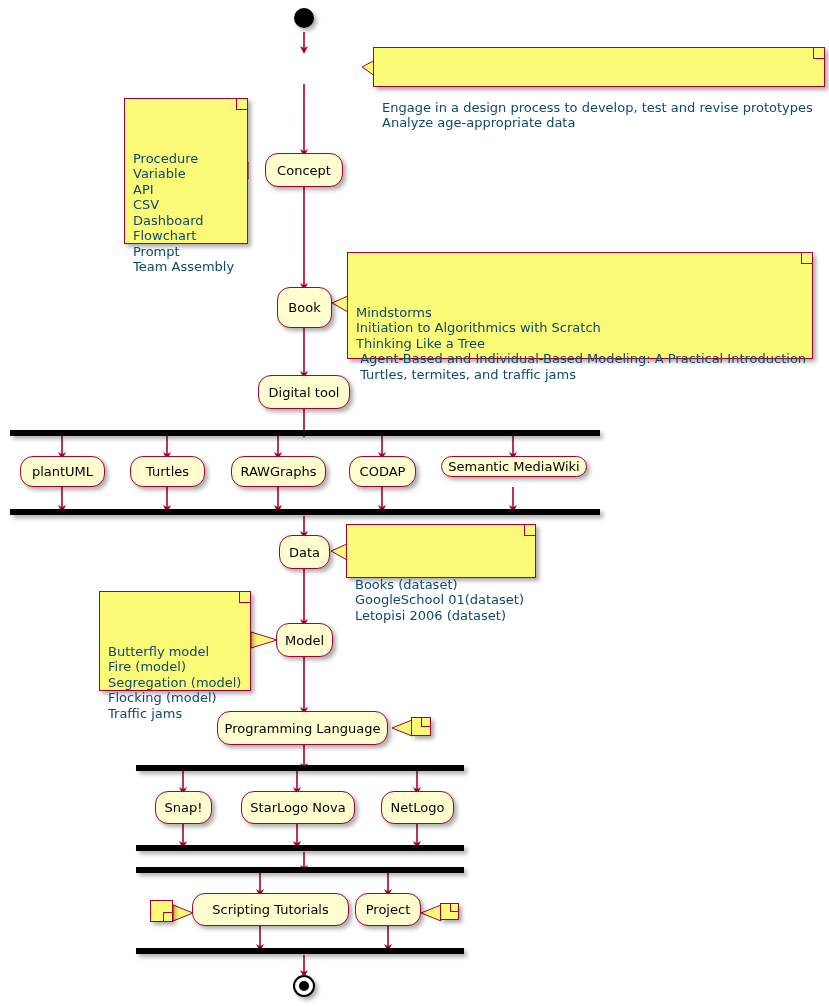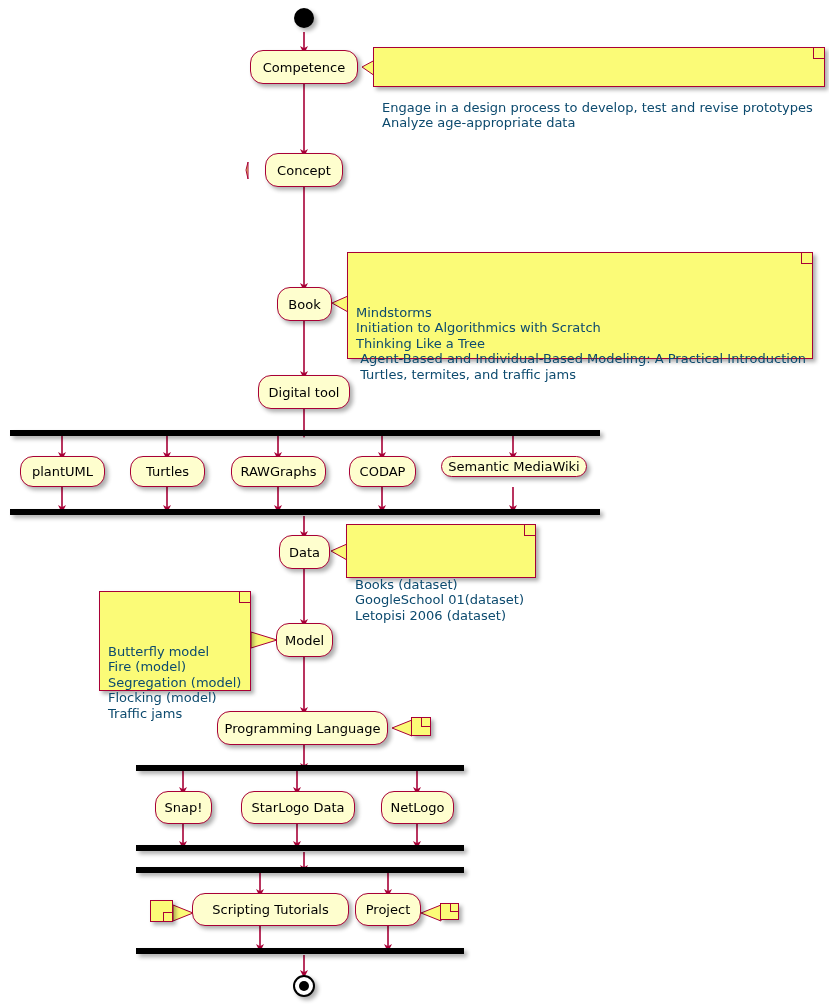--- a/index.html
+++ b/index.html
@@ -188,34 +188,42 @@
       <path d="M331,551 L347,544 L347,560 Z" fill="#FBFB77" stroke="#A80036" stroke-width="1"></path>
       <path d="M277,640 L251,632 L251,648 Z" fill="#FBFB77" stroke="#A80036" stroke-width="1"></path>
       <path d="M392,728 L412,720 L412,736 Z" fill="#FBFB77" stroke="#A80036" stroke-width="1"></path>
       <path d="M193,913 L173,905 L173,921 Z" fill="#FBFB77" stroke="#A80036" stroke-width="1"></path>
       <path d="M421,913 L441,905 L441,921 Z" fill="#FBFB77" stroke="#A80036" stroke-width="1"></path>
     </g>
   </svg>
 
   <div class="start-node" style="left:294px; top:8px;"></div>
 
-  <div class="node" style="left:250px; top:50px; width:108px; height:34px;">
-    <span>Competence</span>
-  </div>
   <div class="note" style="left:373px; top:47px; width:452px; height:40px;">
     <span class="fold"></span>
     <span class="note-text">Engage in a design process to develop, test and revise prototypes
 Analyze age-appropriate data</span>
   </div>
 
   <div class="node" style="left:265px; top:153px; width:78px; height:34px;">
     <span>Concept</span>
   </div>
-
-  <div class="node" style="left:277px; top:287px; width:55px; height:34px;">
+  <div class="note" style="left:124px; top:98px; width:124px; height:146px;">
+    <span class="fold"></span>
+    <span class="note-text">Procedure
+Variable
+API
+CSV
+Dashboard
+Flowchart
+Prompt
+Team Assembly</span>
+  </div>
+
+  <div class="node" style="left:277px; top:287px; width:55px; height:41px;">
     <span>Book</span>
   </div>
   <div class="note" style="left:347px; top:252px; width:466px; height:107px;">
     <span class="fold"></span>
     <span class="note-text">Mindstorms
 Initiation to Algorithmics with Scratch
 Thinking Like a Tree
  Agent-Based and Individual-Based Modeling: A Practical Introduction
  Turtles, termites, and traffic jams</span>
   </div>
@@ -273,21 +281,21 @@
     <span class="fold" style="position:absolute;top:0;right:0;width:9px;height:9px;background:#FBFB77;border-left:1px solid #A80036;border-bottom:1px solid #A80036;box-sizing:border-box;"></span>
     <span class="note-text"></span>
   </div>
 
   <div class="bar" style="left:136px; top:765px; width:328px;"></div>
 
   <div class="node" style="left:155px; top:791px; width:57px; height:33px;text-align:right;">
     <span>Snap!</span>
   </div>
   <div class="node" style="left:241px; top:791px; width:114px; height:33px;">
-    <span>StarLogo Data</span>
+    <span>StarLogo Nova</span>
   </div>
   <div class="node" style="left:381px; top:791px; width:73px; height:33px;align-items:center;">
     <span>NetLogo</span>
   </div>
 
   <div class="bar" style="left:136px; top:845px; width:328px;"></div>
 
   <div class="bar" style="left:136px; top:867px; width:328px;"></div>
 
   <div class="node" style="left:192px; top:893px; width:157px; height:33px;">

